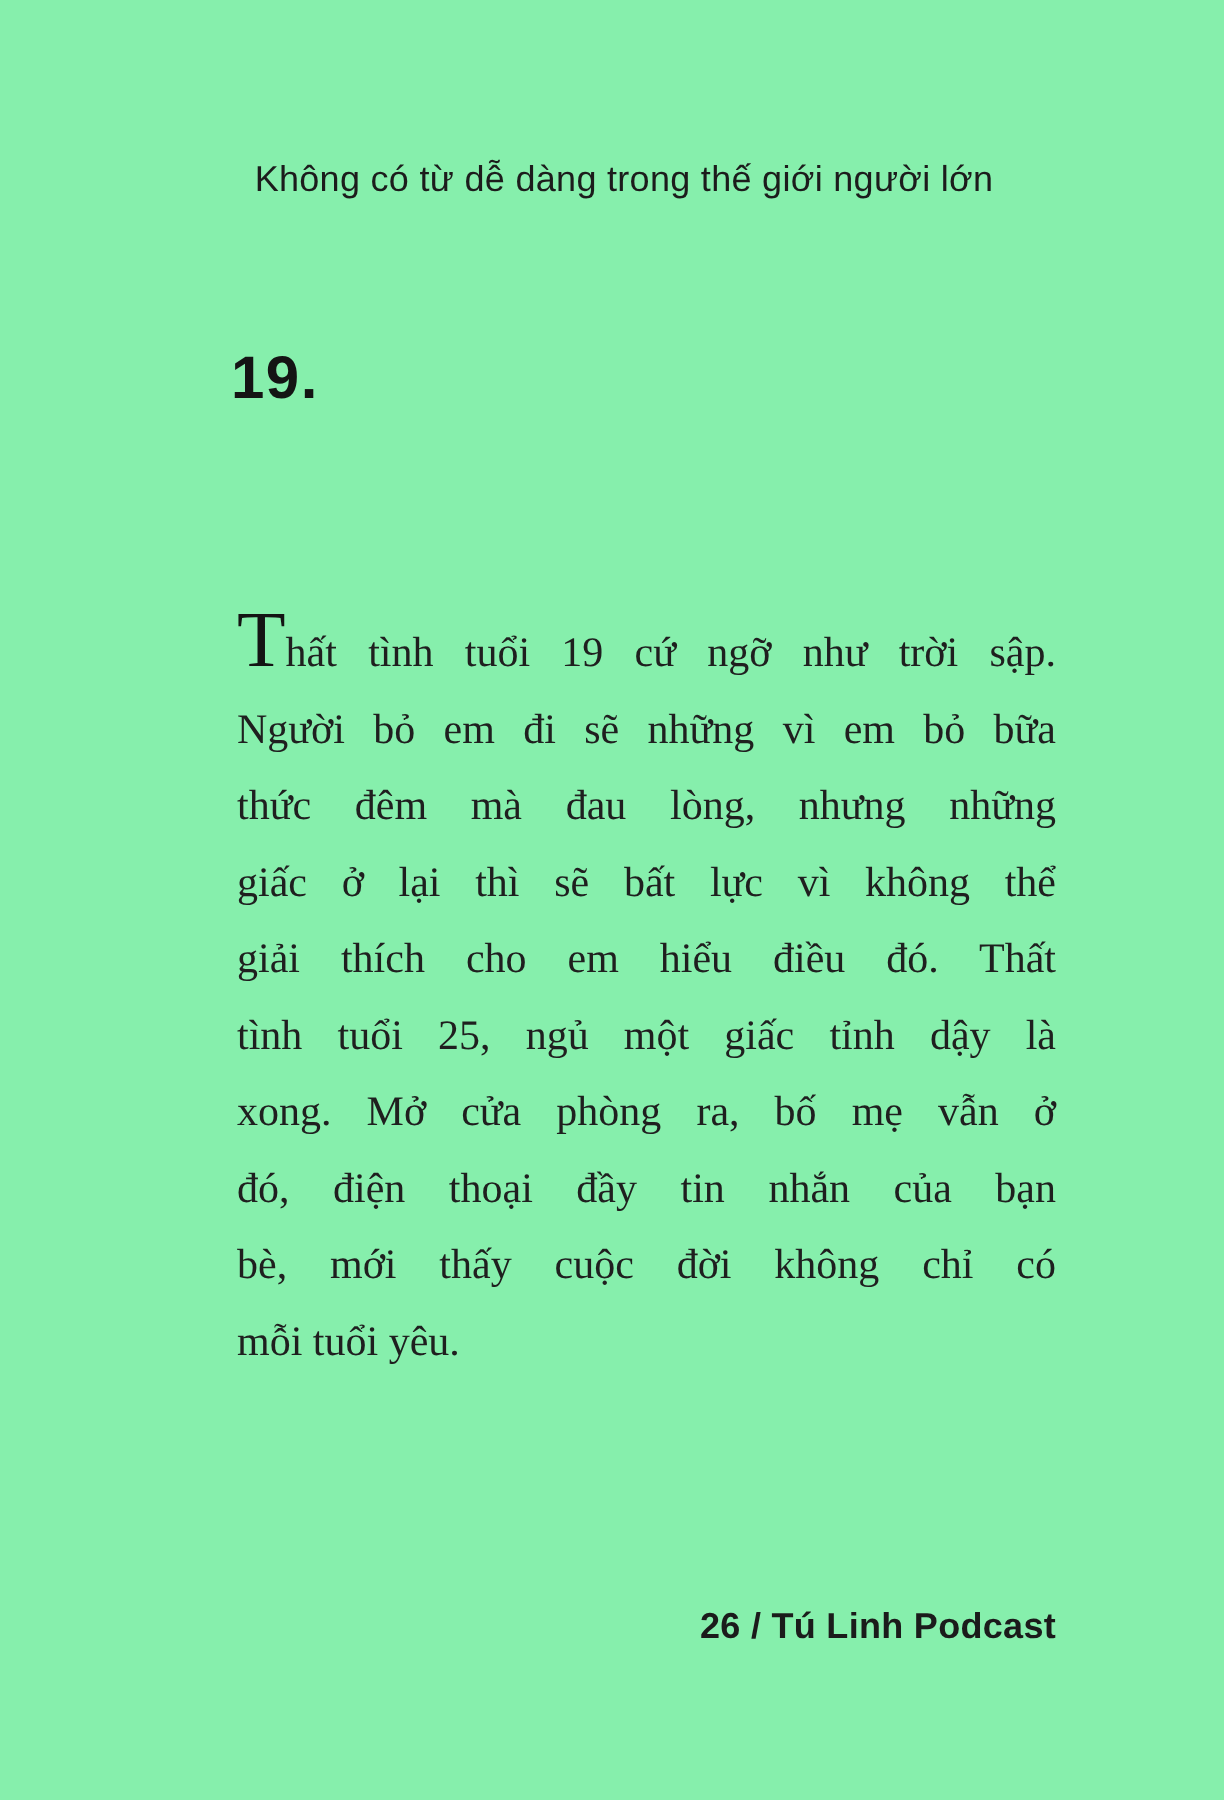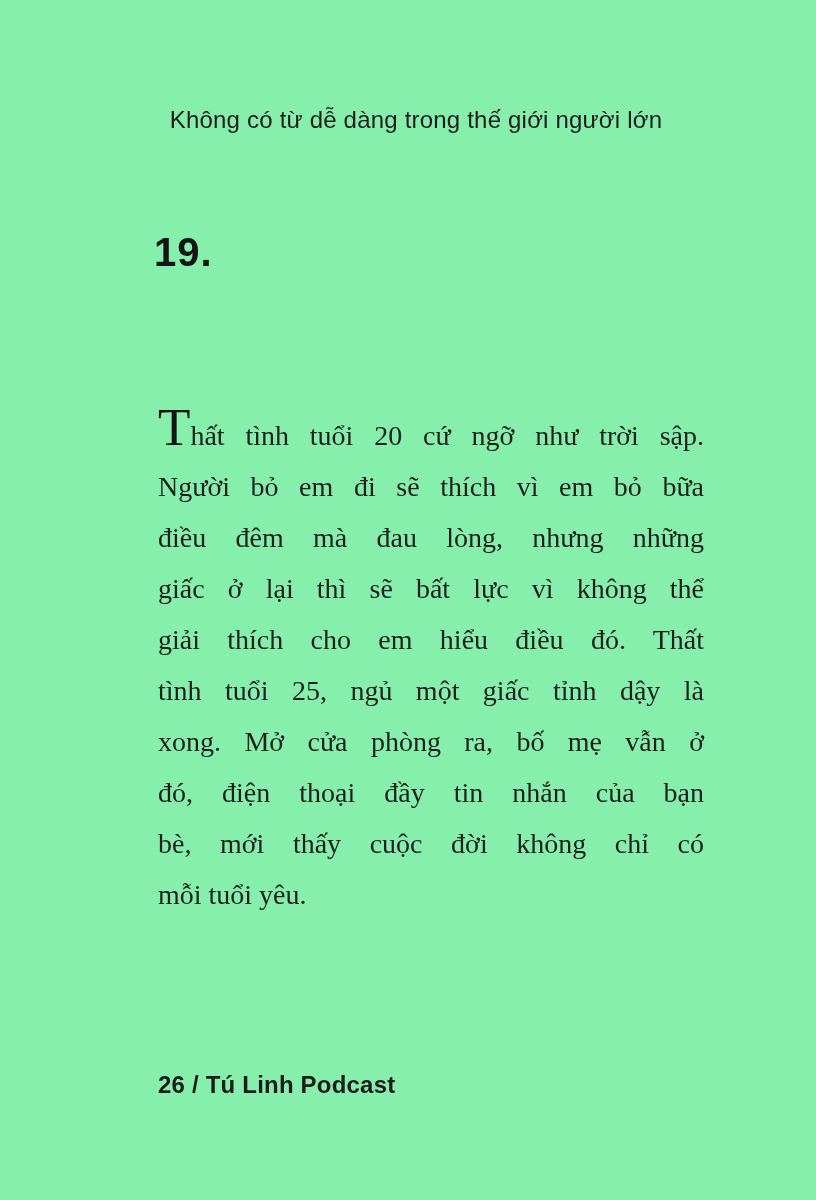--- a/index.html
+++ b/index.html
@@ -59,40 +59,40 @@
   .drop-cap {
     font-size: 53px;
     line-height: 0;
     color: #141414;
   }
   .page-footer {
     position: absolute;
     left: 158px;
     top: 1071px;
     width: 546px;
-    text-align: left;
+    text-align: right;
     font-size: 24px;
     font-weight: 700;
     letter-spacing: 0.2px;
     color: #1b1b1b;
   }
 </style>
 </head>
 <body>
 
 <div class="page">
 
   <div class="running-head">Không có từ dễ dàng trong thế giới người lớn</div>
 
   <div class="chapter-number">19.</div>
 
   <div class="body-text">
-    <div class="line"><span class="drop-cap">T</span><span>hất tình tuổi 20 cứ ngỡ như trời sập.</span></div>
-    <div class="line">Người bỏ em đi sẽ thích vì em bỏ bữa</div>
-    <div class="line">điều đêm mà đau lòng, nhưng những</div>
+    <div class="line"><span class="drop-cap">T</span><span>hất tình tuổi 19 cứ ngỡ như trời sập.</span></div>
+    <div class="line">Người bỏ em đi sẽ những vì em bỏ bữa</div>
+    <div class="line">thức đêm mà đau lòng, nhưng những</div>
     <div class="line">giấc ở lại thì sẽ bất lực vì không thể</div>
     <div class="line">giải thích cho em hiểu điều đó. Thất</div>
     <div class="line">tình tuổi 25, ngủ một giấc tỉnh dậy là</div>
     <div class="line">xong. Mở cửa phòng ra, bố mẹ vẫn ở</div>
     <div class="line">đó, điện thoại đầy tin nhắn của bạn</div>
     <div class="line">bè, mới thấy cuộc đời không chỉ có</div>
     <div class="line last">mỗi tuổi yêu.</div>
   </div>
 
   <div class="page-footer">26 / Tú Linh Podcast</div>

